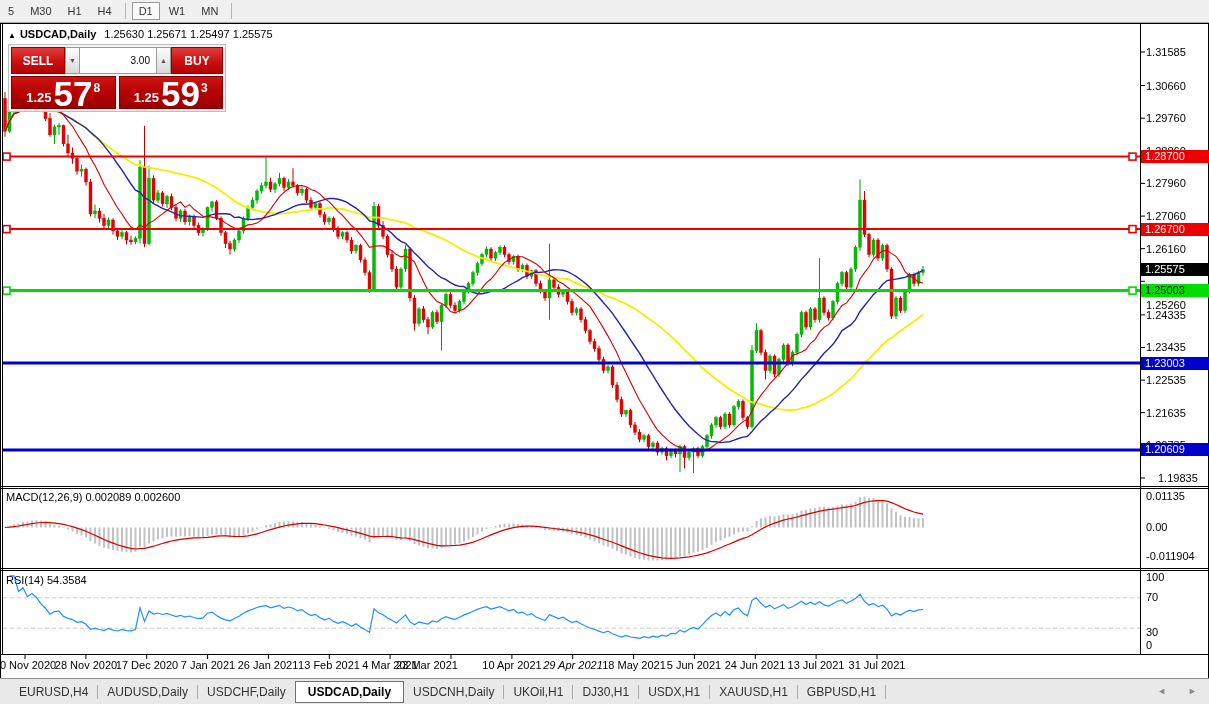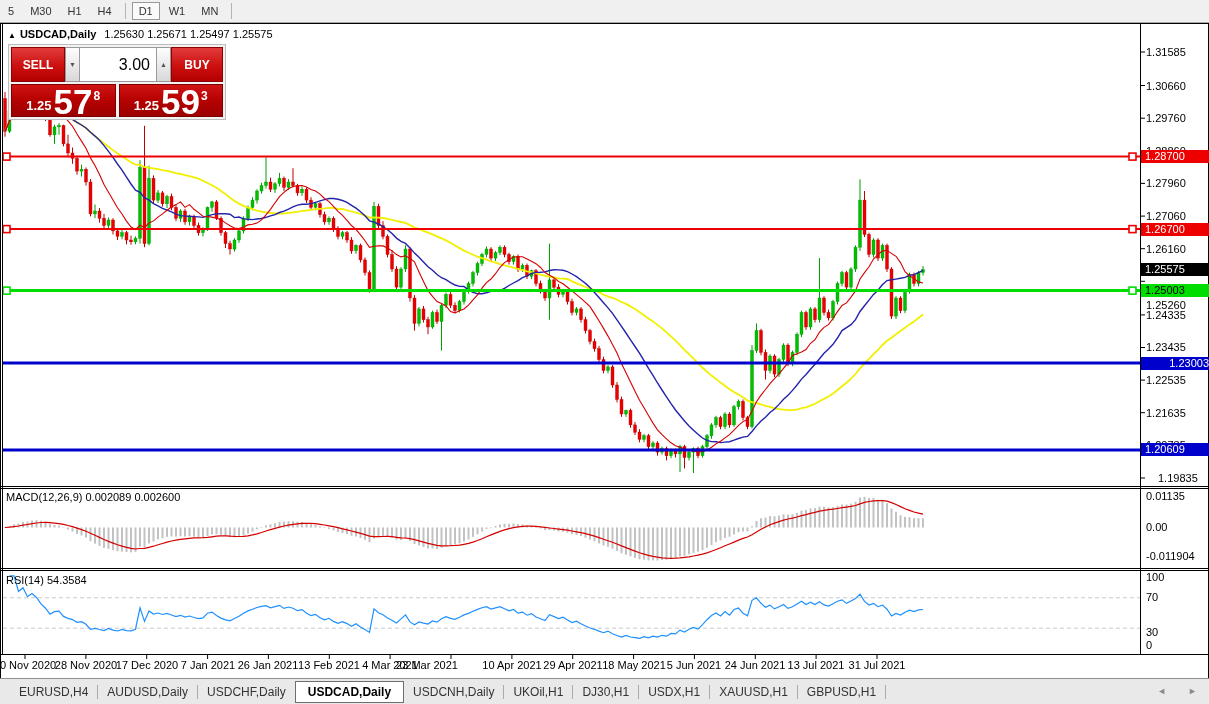--- a/index.html
+++ b/index.html
@@ -17,29 +17,29 @@
                 border:1px solid #000;}
   #cv{position:absolute;left:0;top:0;width:1209px;height:704px;z-index:2;}
 
   .chart-title{position:absolute;left:8px;top:28px;z-index:3;font-size:11px;color:#000;white-space:nowrap;}
   .chart-title .arrow{font-size:8px;margin-right:4px;}
   .chart-title b{font-weight:bold;margin-right:8px;}
 
   
   .trade-panel{position:absolute;left:8px;top:44px;width:218px;z-index:4;background:#f2f2f2;
                border:1px solid #bdbdbd;padding:2px;box-sizing:border-box;}
-  .tp-row1{display:flex;align-items:stretch;height:35px;}
+  .tp-row1{display:flex;align-items:stretch;height:27px;}
   .btn{color:#fff;font-size:12px;font-weight:bold;display:flex;align-items:center;justify-content:center;
        background:linear-gradient(180deg,#e23b3b 0%,#cc0f0f 55%,#b40000 100%);border:1px solid #8f0000;cursor:pointer;}
   .btn.sell{width:52px;}
   .btn.buy{width:50px;}
   .spin-btn{width:13px;background:linear-gradient(180deg,#fdfdfd,#d8d8d8);border:1px solid #9a9a9a;
             font-size:7px;color:#555;display:flex;align-items:center;justify-content:center;cursor:pointer;}
   .vol{flex:1;background:#fff;border:1px solid #9a9a9a;border-left:none;border-right:none;
-       font-size:16px;text-align:right;padding:0 6px;display:flex;align-items:center;justify-content:flex-end;}
+       font-size:10px;text-align:right;padding:0 6px;display:flex;align-items:center;justify-content:flex-end;}
   .tp-row2{display:flex;margin-top:2px;height:33px;}
   .price-box{flex:1;background:linear-gradient(180deg,#d01414 0%,#b80202 45%,#9c0000 100%);
              border:1px solid #7c0000;color:#fff;display:flex;align-items:flex-end;justify-content:center;
              padding-bottom:0;cursor:pointer;}
   .price-box + .price-box{margin-left:3px;}
   .price-box .small{font-size:13px;font-weight:bold;margin:0 2px 3px 0;}
   .price-box .big{font-size:35px;font-weight:bold;line-height:29px;}
   .price-box .sup{font-size:12px;font-weight:bold;margin:0 0 13px 1px;}
 
   
@@ -808,30 +808,30 @@
       <div class="ytick" style="top:472px;margin-left:12px;">1.19835</div>
       <div class="xlab" style="left:25px;">10 Nov 2020</div>
       <div class="xlab" style="left:86px;">28 Nov 2020</div>
       <div class="xlab" style="left:147px;">17 Dec 2020</div>
       <div class="xlab" style="left:208px;">7 Jan 2021</div>
       <div class="xlab" style="left:268px;">26 Jan 2021</div>
       <div class="xlab" style="left:329px;">13 Feb 2021</div>
       <div class="xlab" style="left:390px;">4 Mar 2021</div>
       <div class="xlab" style="left:427px;">23 Mar 2021</div>
       <div class="xlab" style="left:512px;">10 Apr 2021</div>
-      <div class="xlab" style="left:573px;">29 Apr 2021</div>
+      <div class="xlab" style="left:573px;font-style:italic;">29 Apr 2021</div>
       <div class="xlab" style="left:634px;">18 May 2021</div>
       <div class="xlab" style="left:694px;">5 Jun 2021</div>
       <div class="xlab" style="left:755px;">24 Jun 2021</div>
       <div class="xlab" style="left:816px;">13 Jul 2021</div>
       <div class="xlab" style="left:877px;">31 Jul 2021</div>
       <div class="chip" style="top:150px;background:#ee0000;color:#ffffff;">1.28700</div>
       <div class="chip" style="top:223px;background:#ee0000;color:#ffffff;">1.26700</div>
       <div class="chip" style="top:284px;background:#00dd00;color:#000000;">1.25003</div>
-      <div class="chip" style="top:357px;background:#0000cc;color:#ffffff;text-align:right;">1.23003</div>
+      <div class="chip" style="top:357px;background:#0000cc;color:#ffffff;">1.23003</div>
       <div class="chip" style="top:443px;background:#0000cc;color:#ffffff;">1.20609</div>
       <div class="chip" style="top:263px;background:#000000;color:#ffffff;">1.25575</div>
     </div>
 
   <div class="tabbar">
     <span style="width:10px"></span>
     <span class="tab">EURUSD,H4</span>
       <span class="tabsep"></span>
     <span class="tab">AUDUSD,Daily</span>
       <span class="tabsep"></span>

